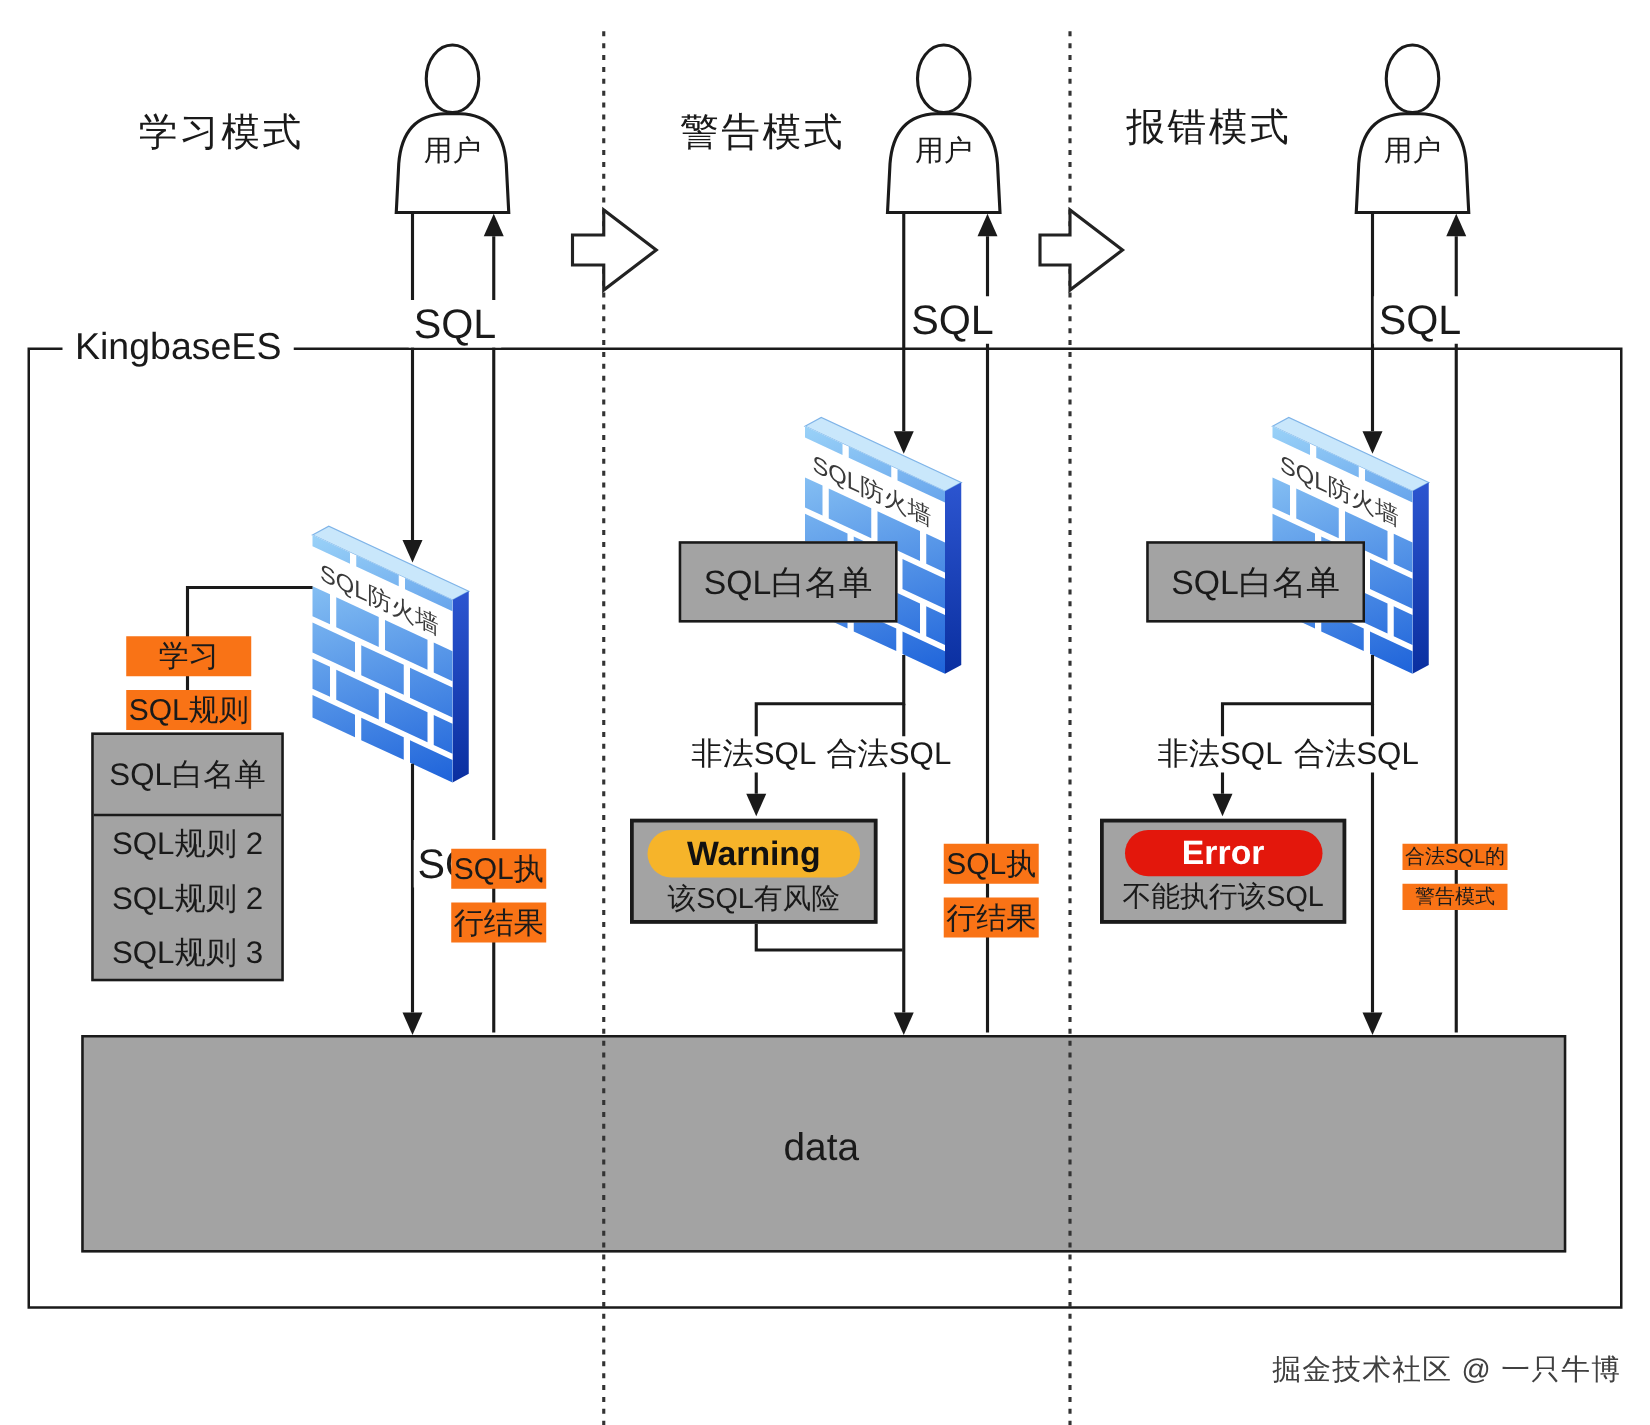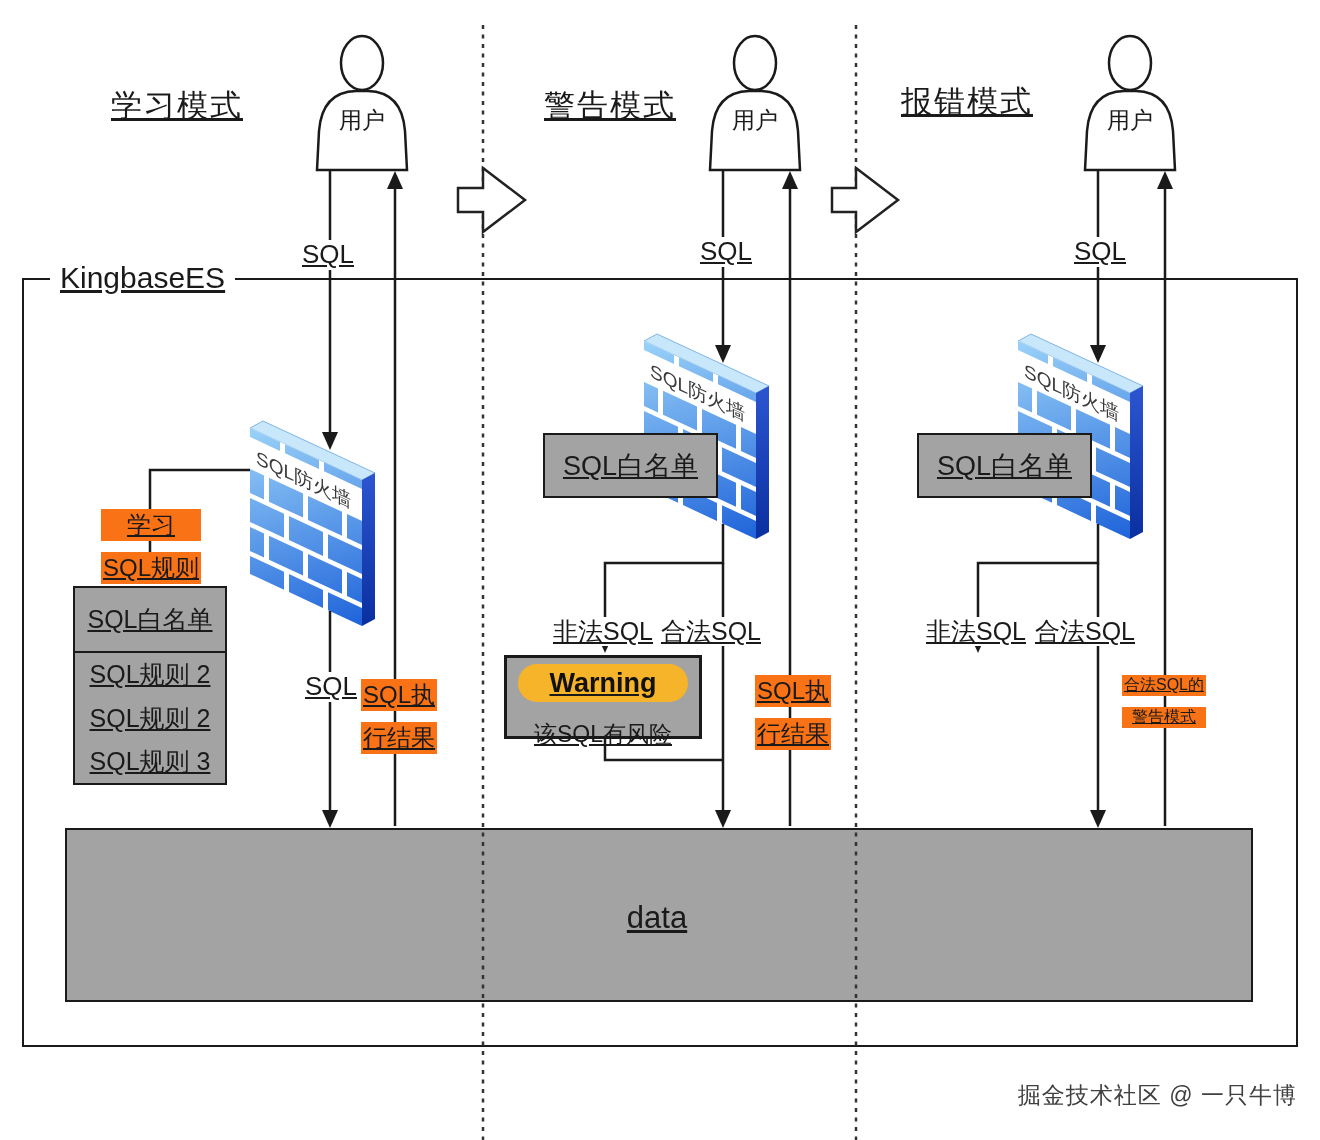--- a/index.html
+++ b/index.html
@@ -1,34 +1,34 @@
 <!DOCTYPE html>
 <html><head>
 <meta charset="utf-8">
 <style>
   html,body{margin:0;padding:0;background:#ffffff;}
   body{font-family:"Liberation Sans","DejaVu Sans",sans-serif;color:#1a1a1a;}
   #stage{position:relative;width:1320px;height:1140px;background:#fff;overflow:hidden;}
   .lbl{position:absolute;background:#fff;white-space:nowrap;line-height:1.15;color:#1a1a1a;}
   .center{transform:translateX(-50%);text-align:center;}
   .mode-title{font-size:31px;letter-spacing:2px;}
-  .small-lbl{font-size:26px;}
-  .branch-lbl{font-size:25px;background:#fff;margin-top:28px;}
+  .small-lbl{font-size:33px;margin-left:36px;}
+  .branch-lbl{font-size:25px;background:#fff;}
   .box{position:absolute;background:#a3a3a3;border:2.5px solid #1a1a1a;box-sizing:border-box;}
   #kingbase-box{border:2.5px solid #1a1a1a;background:transparent;}
   #kingbase-label{position:absolute;left:50px;top:261px;font-size:30px;background:#fff;padding:0 10px;}
   #svg-layer{position:absolute;left:0;top:0;z-index:3;}
-  .overlay{z-index:4;text-decoration:underline;}
+  .overlay{z-index:4;}
   .under{z-index:1;}
   .alert-box{border-width:3px;}
   .pill{margin:6px auto 0 auto;border-radius:19px;font-weight:bold;font-size:27px;
         display:flex;align-items:center;justify-content:center;text-align:right;}
   .pill-warning{width:170px;height:38px;background:#F6B42A;color:#111;}
   .pill-error{width:158px;height:37px;background:#E3170C;color:#fff;}
-  .alert-msg{text-align:center;font-size:23px;margin-top:17px;}
+  .alert-msg{text-align:center;font-size:23px;margin-top:1px;}
   .wl-table{display:flex;flex-direction:column;}
   .wl-head{height:64px;border-bottom:2.5px solid #1a1a1a;display:flex;align-items:center;justify-content:center;font-size:25px;}
   .wl-row{height:44px;display:flex;align-items:center;justify-content:center;font-size:25px;}
   .wl-single{display:flex;align-items:center;justify-content:center;font-size:27px;}
   #watermark{position:absolute;right:23px;top:1080px;font-size:23px;color:#404040;
              text-shadow:-1.5px -1.5px 0 #ffffff,1.5px 1.5px 0 #ffffff66;letter-spacing:1px;z-index:5;}
   .two-line{position:absolute;text-align:center;transform:translateX(-50%);}
   .two-line div{background:#f97316;padding:0 2px;margin-top:11px;}
 </style>
 </head>
@@ -192,20 +192,24 @@
   <div class="lbl branch-lbl center overlay" style="left:603px;top:589px;">非法SQL</div>
   <div class="lbl branch-lbl center overlay" style="left:711px;top:589px;">合法SQL</div>
   <div class="lbl branch-lbl center overlay" style="left:976px;top:589px;">非法SQL</div>
   <div class="lbl branch-lbl center overlay" style="left:1085px;top:589px;">合法SQL</div>
 
   <div class="box overlay alert-box" style="left:504px;top:655px;width:198px;height:84px;">
     <div class="pill pill-warning">Warning</div>
     <div class="alert-msg">该SQL有风险</div>
   </div>
 
+  <div class="box overlay alert-box" style="left:880px;top:655px;width:197px;height:84px;">
+    <div class="pill pill-error">Error</div>
+    <div class="alert-msg">不能执行该SQL</div>
+  </div>
 
   <div class="lbl small-lbl center overlay" style="left:331px;top:672px;padding:0 3px;">SQL</div>
 
   <div class="two-line overlay" style="left:399px;top:668px;font-size:24px;">
     <div>SQL执</div>
     <div>行结果</div>
   </div>
 
   <div class="two-line overlay" style="left:793px;top:664px;font-size:24px;">
     <div>SQL执</div>

